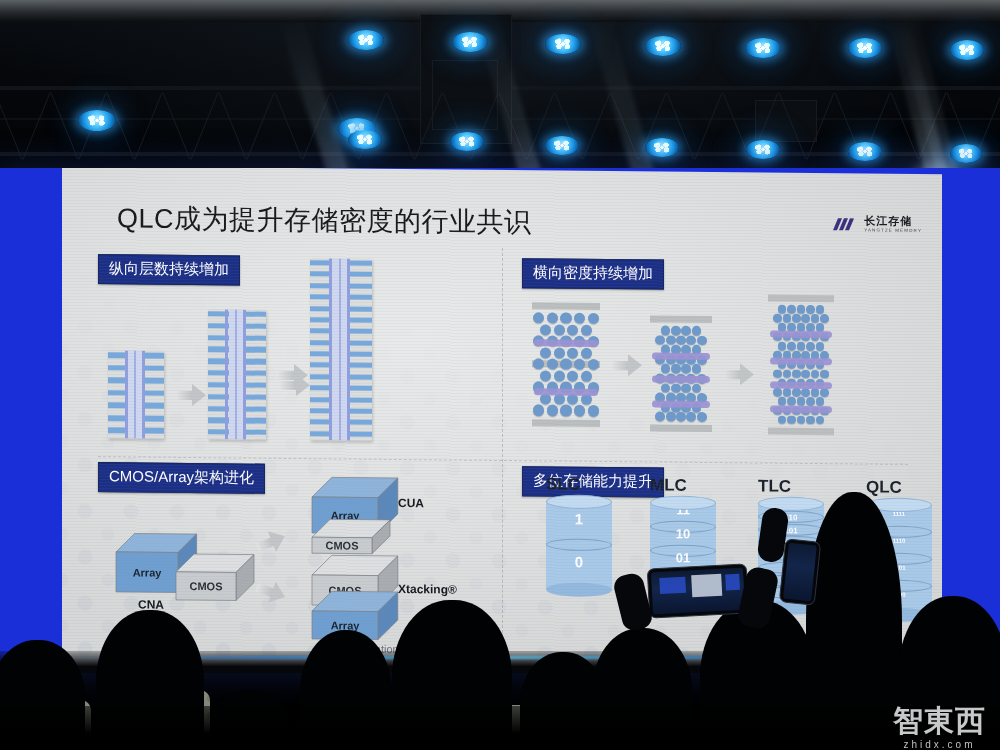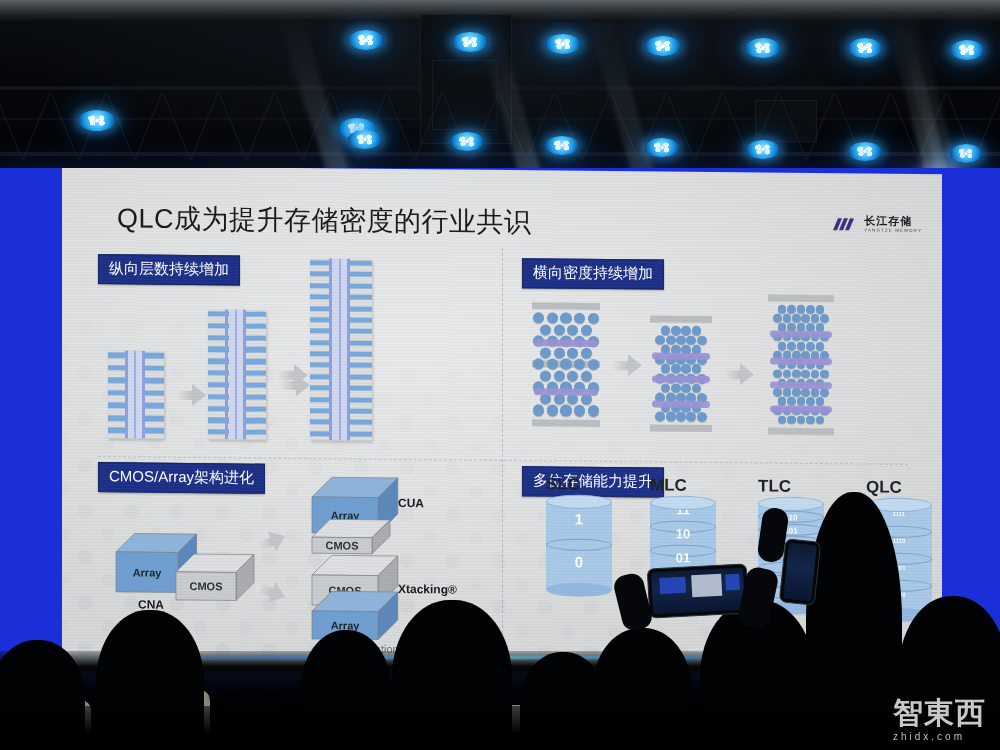--- a/index.html
+++ b/index.html
@@ -129,21 +129,21 @@
   .seat::after{content:"";position:absolute;inset:0;border-radius:10px 10px 3px 3px;
      background-image:radial-gradient(circle, rgba(120,128,108,.55) 0 3px, rgba(0,0,0,0) 4px);
      background-size:17px 17px;}
 
   
   .phone{position:absolute;background:#05070b;border-radius:7px;border:1px solid #2b3340;}
   .phone .pscr{position:absolute;inset:3px;border-radius:3px;
                background:linear-gradient(180deg,#0d1a33,#13254a 40%,#0a1630);overflow:hidden;}
 
   
-  .wm{position:absolute;right:14px;bottom:8px;opacity:.92;}
+  .wm{position:absolute;right:14px;bottom:0;text-align:center;opacity:.92;}
   .wm-cn{font-size:30px;font-weight:bold;color:#d8d9da;letter-spacing:1px;line-height:1;
          text-shadow:0 1px 3px rgba(0,0,0,.8);}
   .wm-en{font-size:10px;color:#cfd0d2;letter-spacing:3px;margin-top:3px;}
 </style>
 </head>
 <body>
 
 <div id="stage">
 
   <div class="hall"></div>

